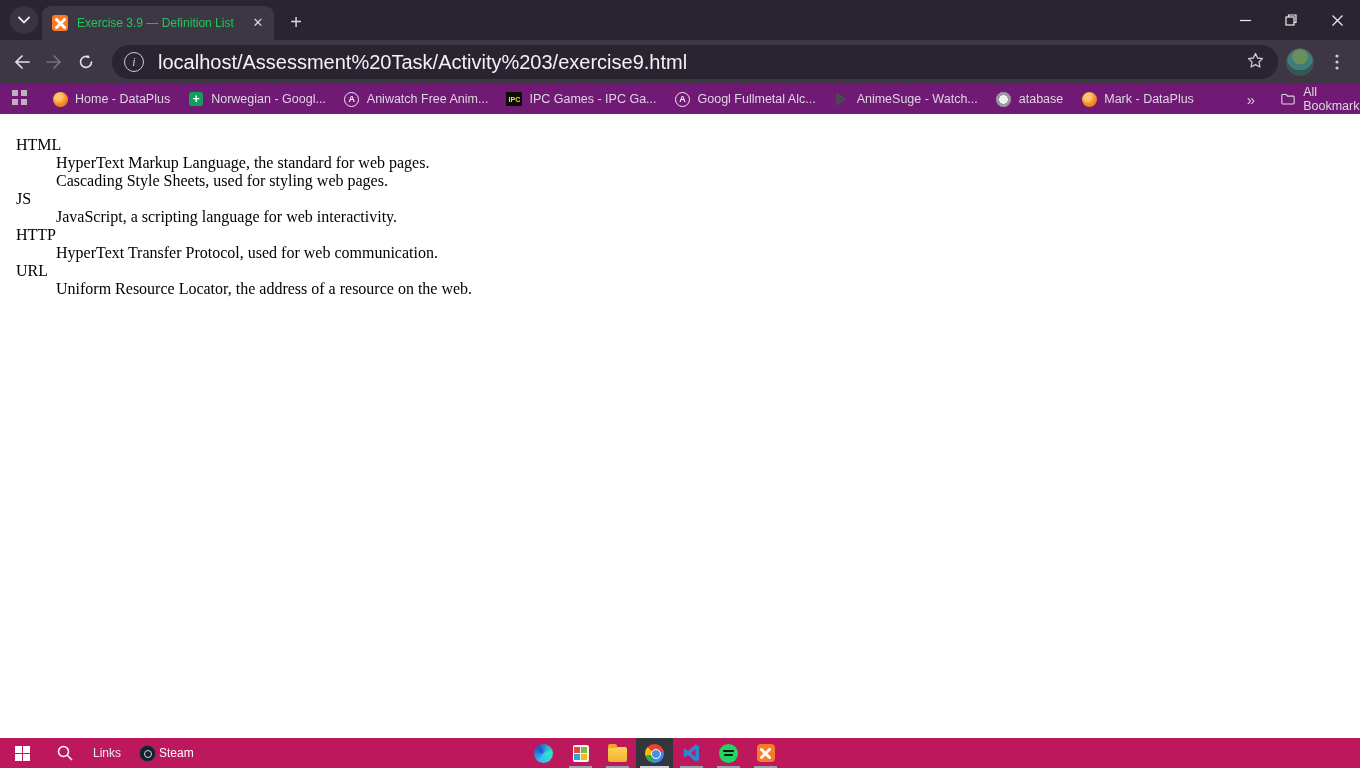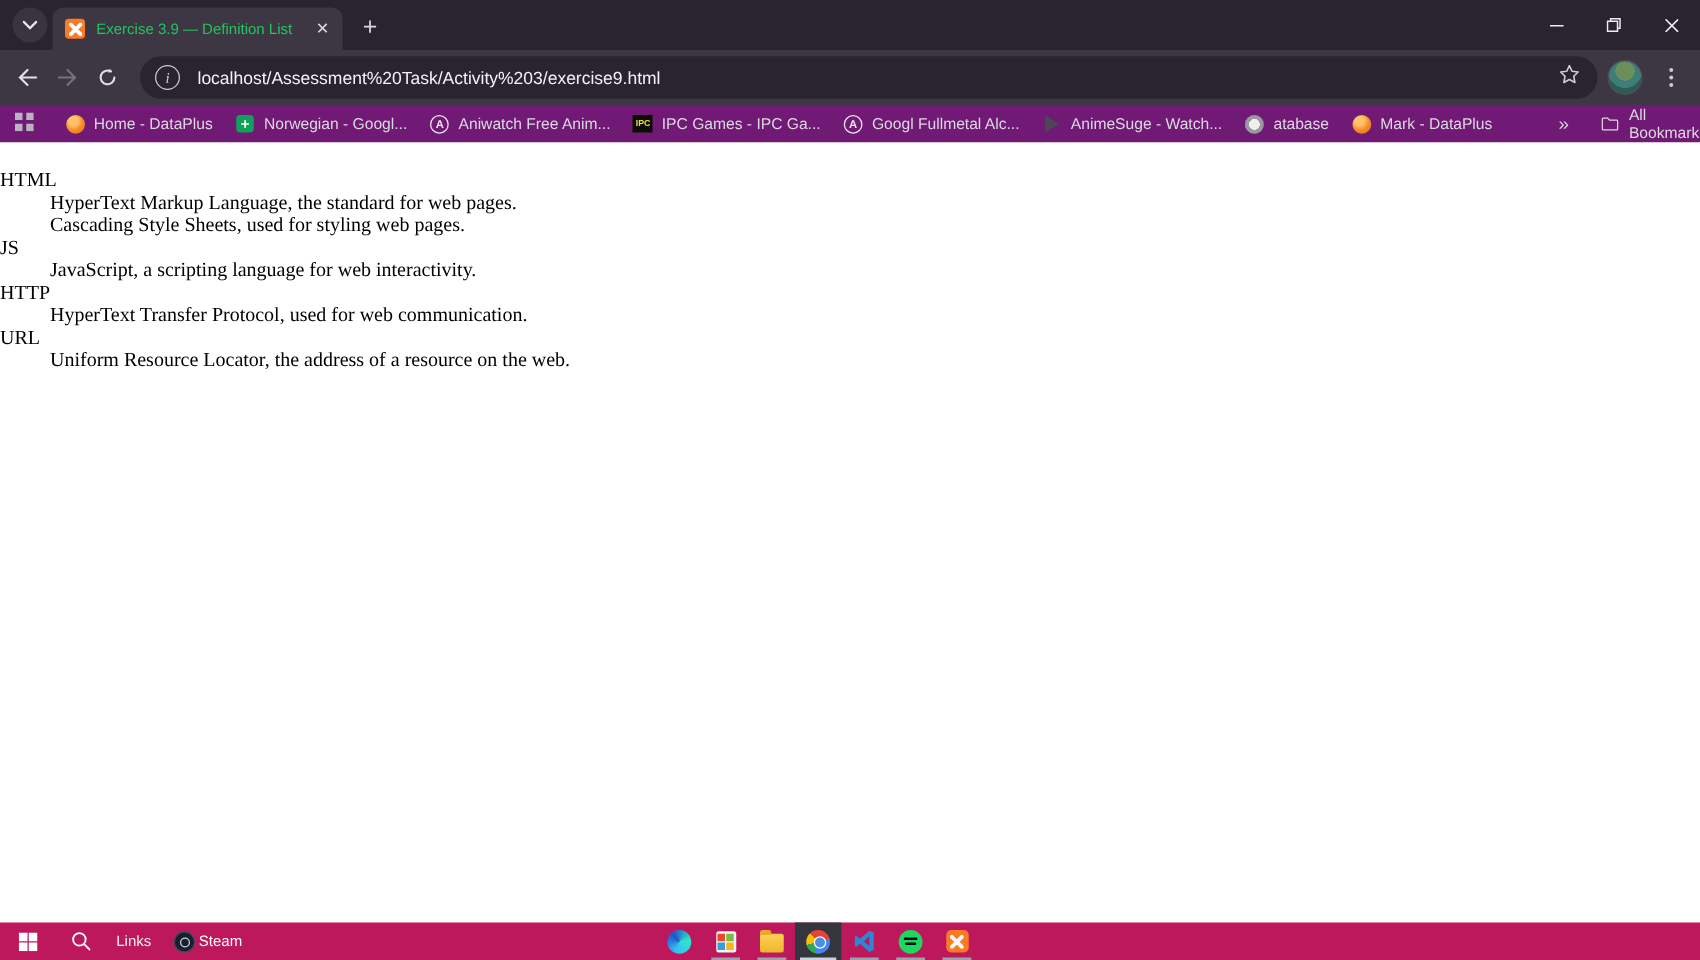--- a/index.html
+++ b/index.html
@@ -31,21 +31,21 @@
     background: #3d3643; display: flex; align-items: center; }
   .nav-btn { width: 32px; height: 32px; border-radius: 50%; display: flex;
     align-items: center; justify-content: center; color: #e4e0e7; font-size: 19px; }
   .nav-btn.back { margin-left: 6px; }
   .nav-btn.fwd { color: #79707f; }
   .omnibox { height: 34px; background: #2a2330; border-radius: 17px; flex: 1;
     margin: 0 8px 0 10px; display: flex; align-items: center; padding: 0 12px; }
   .omni-info { width: 20px; height: 20px; border-radius: 50%; border: 1.5px solid #cfcad4;
     color: #cfcad4; font-size: 12px; display: flex; align-items: center;
     justify-content: center; font-family: "Liberation Serif", serif; font-style: italic; }
-  .omni-url { color: #f4f2f6; font-size: 14px; margin-left: 14px; flex: 1;
+  .omni-url { color: #f4f2f6; font-size: 20px; margin-left: 14px; flex: 1;
     white-space: nowrap; overflow: hidden; }
   .omni-star { color: #cfcad4; margin-right: 2px; }
   .avatar { width: 28px; height: 28px; border-radius: 50%; margin-right: 10px;
     background: radial-gradient(circle at 50% 30%, #6a8f5a 0 34%, #3f7d7a 35% 60%, #2e5c54 61%);
     border: 1px solid #554d5c; }
   .kebab { width: 26px; height: 26px; margin-right: 10px; color: #cfcad4;
     display: flex; align-items: center; justify-content: center; font-size: 15px;
     letter-spacing: 0; }
 
   .bookmarks-bar { position: absolute; left: 0; top: 84px; width: 1360px; height: 30px;
@@ -69,21 +69,21 @@
     display: flex; flex-direction: column; justify-content: center; }
   .play-tri { width: 0; height: 0; border-left: 11px solid #4c4752;
     border-top: 7px solid transparent; border-bottom: 7px solid transparent; }
   .globe-circle { width: 15px; height: 15px; border-radius: 50%;
     background: radial-gradient(circle at 50% 50%, #efefef 0 40%, #9a9aa0 41% 70%, #e8e8ea 71%); }
   .all-bookmarks { display: flex; align-items: center; gap: 8px; padding: 0 14px 0 4px; }
 
   .page { position: absolute; left: 0; top: 114px; width: 1360px; height: 624px;
     background: #ffffff; color: #000;
     font-family: "Liberation Serif", serif; font-size: 16px; line-height: 18px; }
-  .page dl { margin: 22px 0 0 0; }
+  .page dl { margin: 22px 0 0 16px; }
   .page dd { margin-left: 40px; }
 
   
   .taskbar { position: absolute; left: 0; top: 738px; width: 1360px; height: 30px;
     background: #be185d; display: flex; align-items: stretch; color: #fff; }
   .tb-btn { display: flex; align-items: center; justify-content: center; height: 30px; }
   .tb-start { width: 45px; }
   .tb-search { width: 40px; }
   .tb-label { font-size: 12px; color: #eceef0; display: flex; align-items: center;
     padding: 0 8px; }

